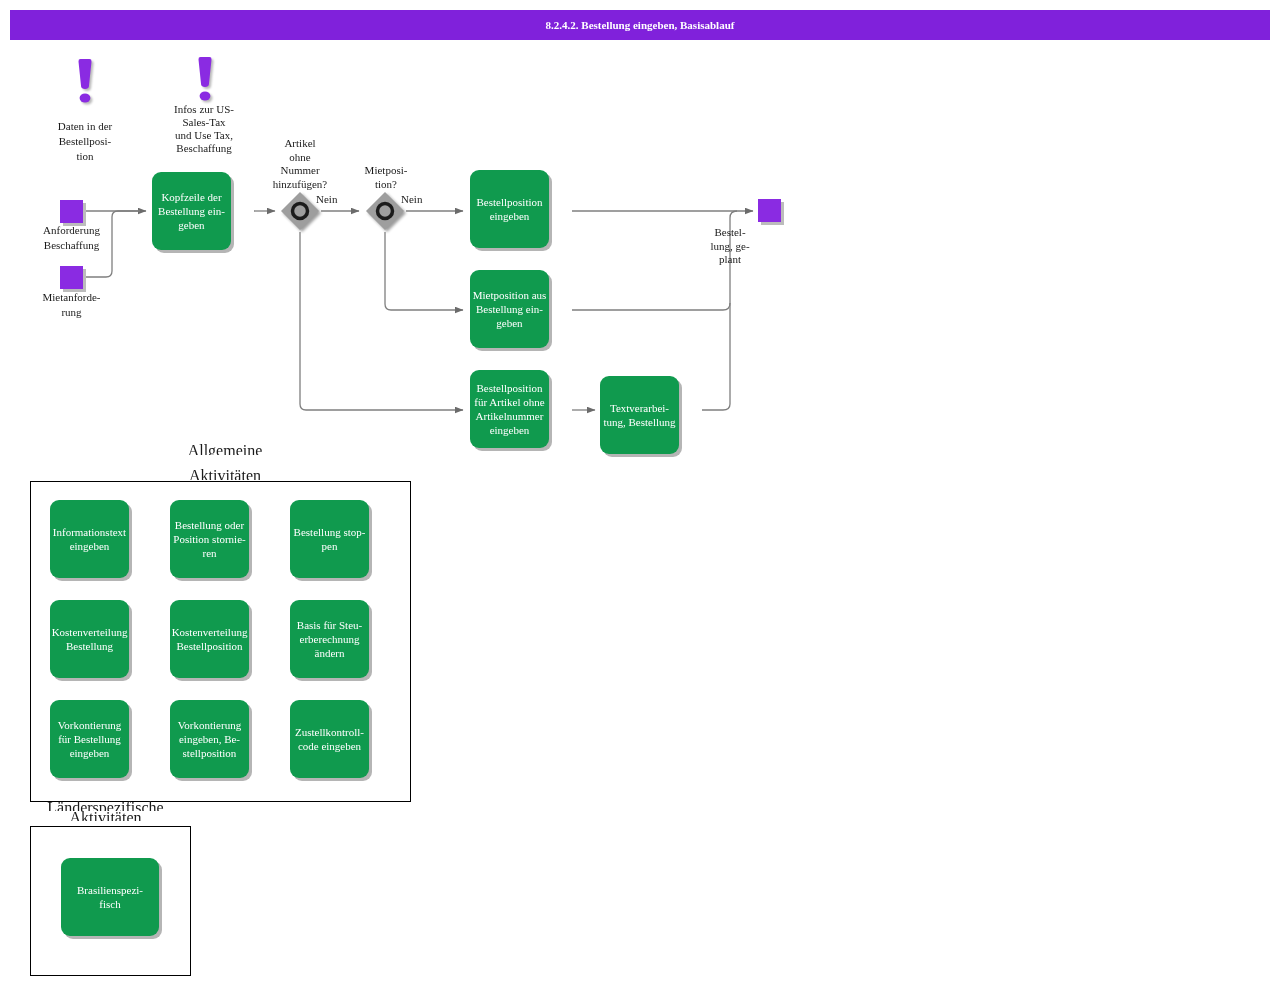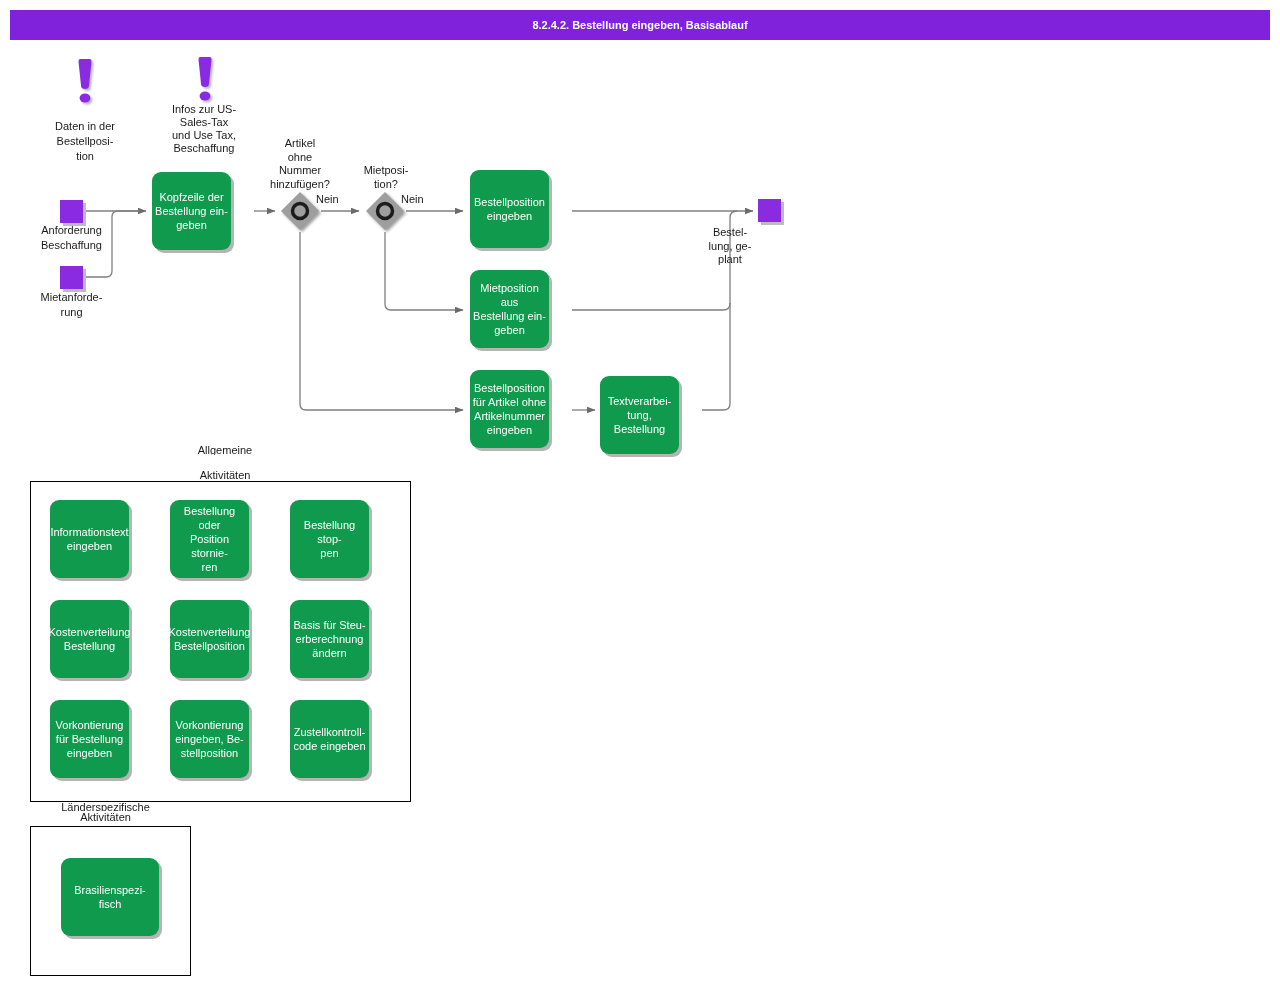--- a/index.html
+++ b/index.html
@@ -1,18 +1,18 @@
 <!DOCTYPE html>
 <html><head>
 <meta charset="utf-8">
 <style>
   html,body{margin:0;padding:0;background:#ffffff;}
   #canvas{
     position:relative;width:1280px;height:985px;background:#ffffff;overflow:hidden;
-    font-family:Liberation Sans, sans-serif;color:#1a1a1a;
+    font-family:Liberation Serif, serif;color:#1a1a1a;
   }
   .titlebar{
     position:absolute;left:10px;top:10px;width:1260px;height:30px;
     background:#8021DB;color:#ffffff;font-size:11px;font-weight:bold;
     display:flex;align-items:center;justify-content:center;
   }
   .act{
     position:absolute;width:79px;height:78px;background:#109A4E;border-radius:9px;
     box-shadow:3px 3px 0 #b5b5b5;color:#ffffff;font-size:11px;line-height:14px;
     display:flex;align-items:center;justify-content:center;text-align:center;
@@ -22,21 +22,21 @@
     position:absolute;width:23px;height:23px;background:#8A2BE2;
     box-shadow:3px 3px 0 #bcbcbc;
   }
   .lbl{
     position:absolute;font-size:11px;line-height:14px;text-align:center;
     white-space:pre-line;color:#1a1a1a;
   }
   .lbl-ev{line-height:15px;}
   .nein{position:absolute;font-size:11px;color:#1a1a1a;}
   .group-border{position:absolute;border:1px solid #000000;background:transparent;}
-  .grouplabel{position:absolute;text-align:center;font-size:11px;color:#1a1a1a;}
+  .grouplabel{position:absolute;text-align:center;font-size:16px;color:#1a1a1a;}
   .clip-line{overflow:hidden;height:10px;line-height:13px;}
   svg.overlay{position:absolute;left:0;top:0;}
   .icon-abs{position:absolute;}
 </style>
 </head>
 <body>
 
 <div id="canvas">
 
   <div class="titlebar">

